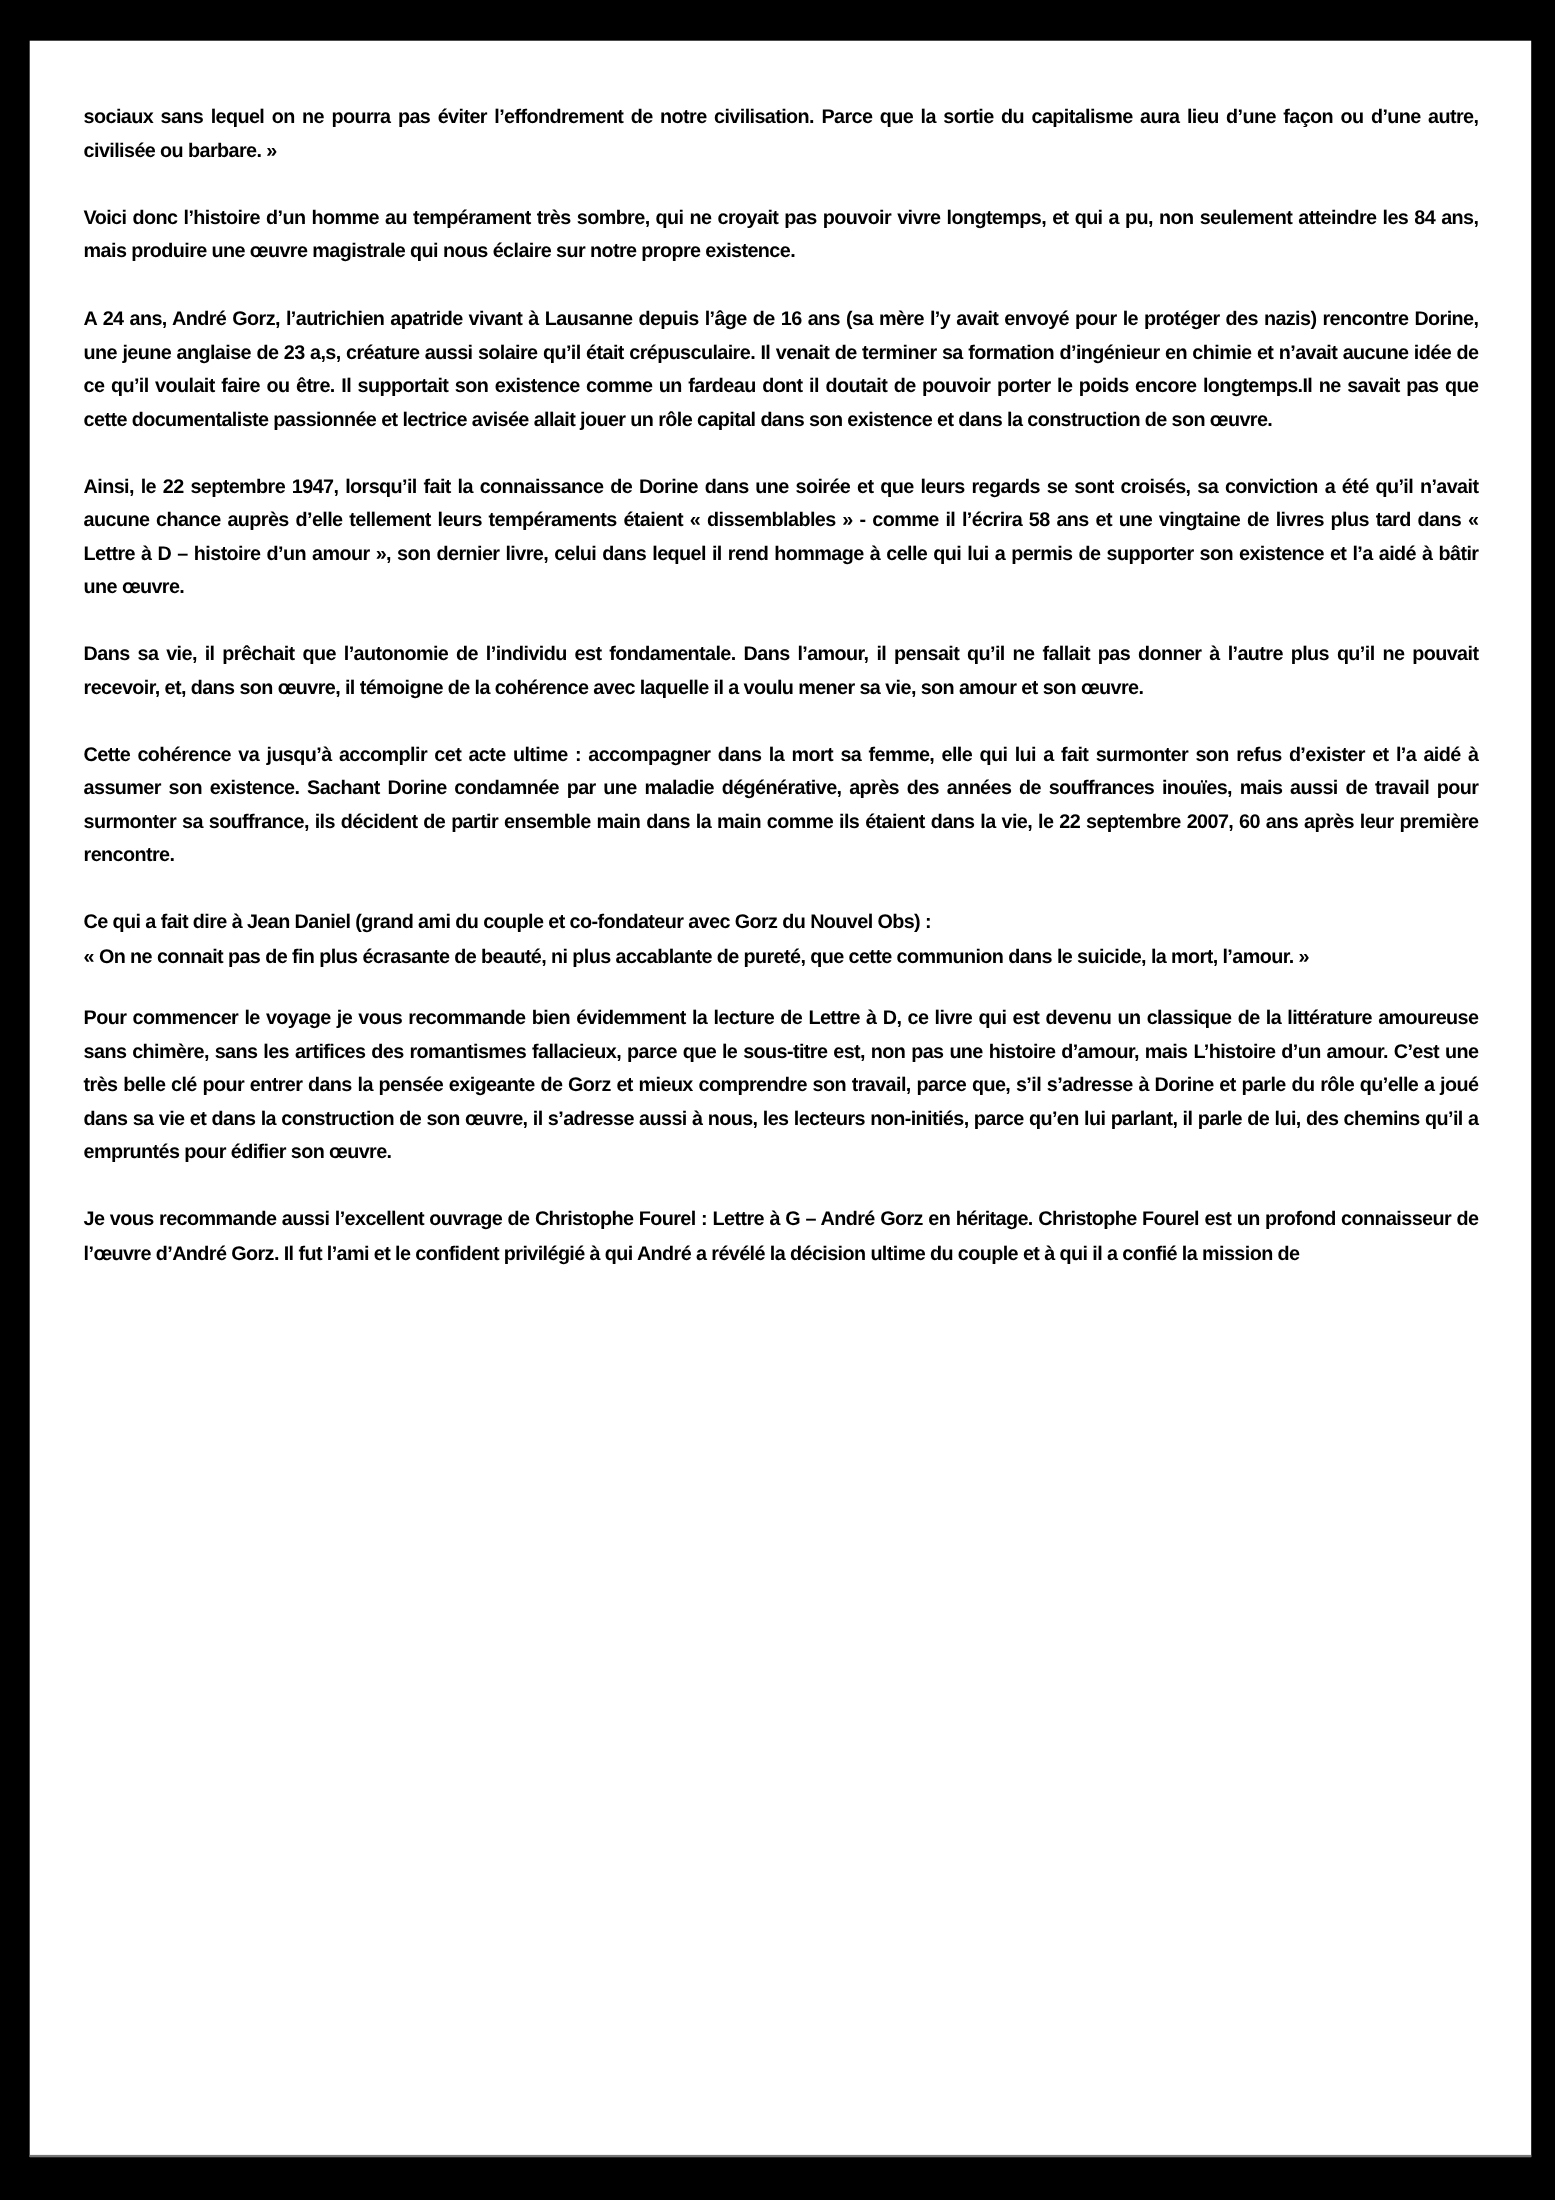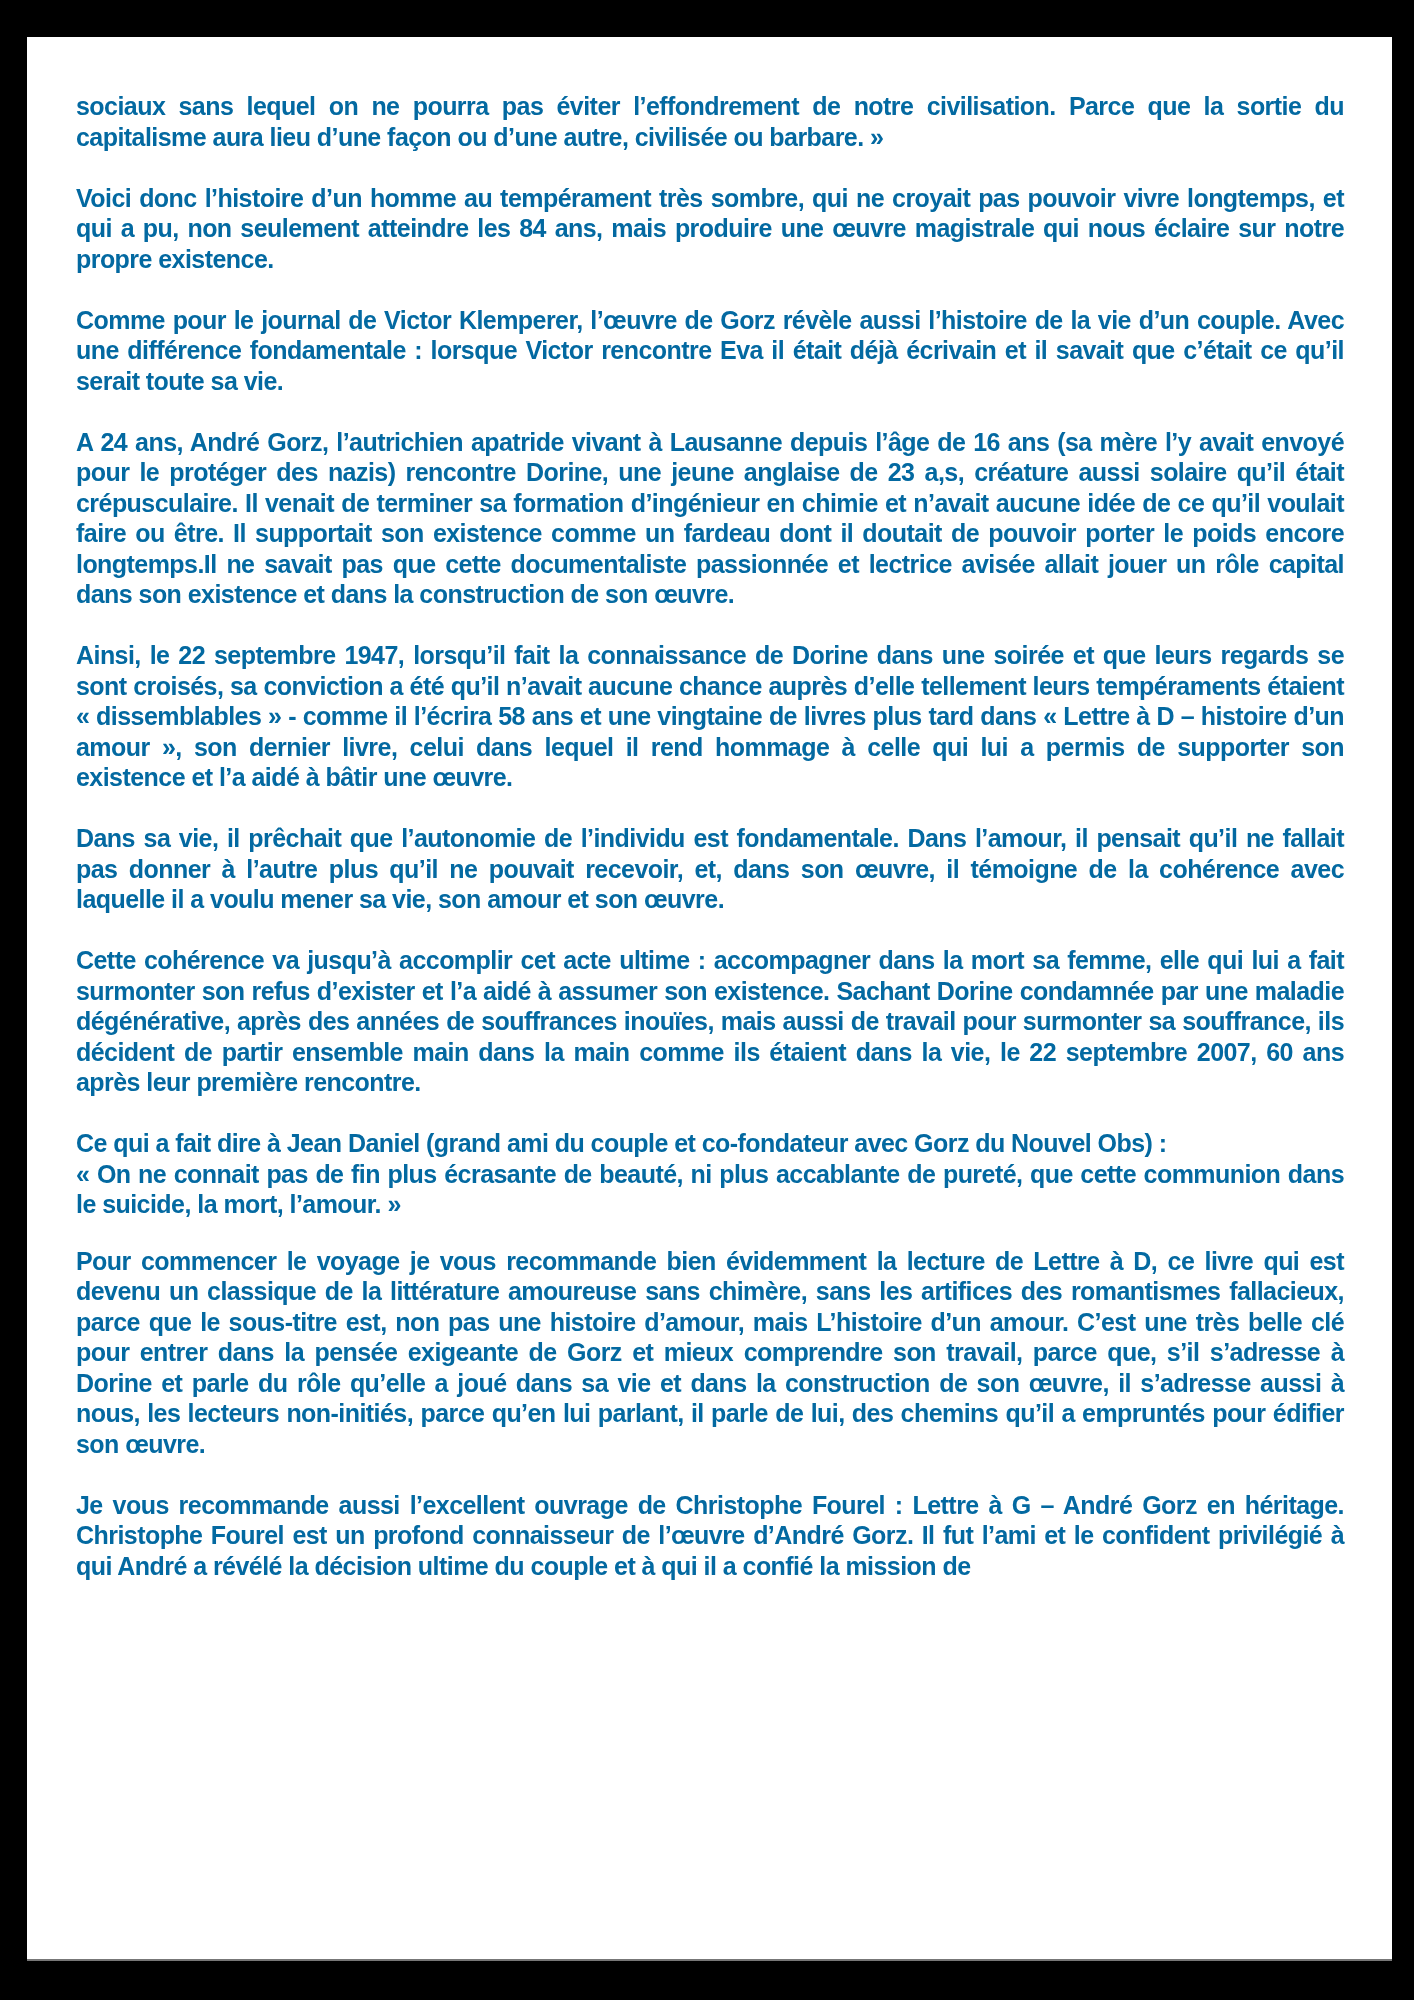--- a/index.html
+++ b/index.html
@@ -23,43 +23,42 @@
   .content {
     position: absolute;
     left: 49px;
     top: 54px;
     width: 1268px;
   }
   .para {
     margin: 0 0 30.5px 0;
     font-family: "Liberation Sans", sans-serif;
     font-weight: bold;
-    font-size: 25px;
+    font-size: 18px;
     line-height: 30.5px;
-    color: #0369a1;
+    color: #000000;
     text-align: justify;
     letter-spacing: -0.55px;
     word-spacing: 0px;
     transform-origin: left top;
   }
   .line {
     display: block;
   }
   .para.quote-block {
     margin-bottom: 26px;
   }
 </style>
 </head>
 <body>
 
 <div class="page">
   <div class="content">
     <p class="para">sociaux sans lequel on ne pourra pas éviter l’effondrement de notre civilisation. Parce que la sortie du capitalisme aura lieu d’une façon ou d’une autre, civilisée ou barbare. »</p>
     <p class="para">Voici donc l’histoire d’un homme au tempérament très sombre, qui ne croyait pas pouvoir vivre longtemps, et qui a pu, non seulement atteindre les 84 ans, mais produire une œuvre magistrale qui nous éclaire sur notre propre existence.</p>
-    <p class="para">Comme pour le journal de Victor Klemperer, l’œuvre de Gorz révèle aussi l’histoire de la vie d’un couple. Avec une différence fondamentale : lorsque Victor rencontre Eva il était déjà écrivain et il savait que c’était ce qu’il serait toute sa vie.</p>
     <p class="para">A 24 ans, André Gorz, l’autrichien apatride vivant à Lausanne depuis l’âge de 16 ans (sa mère l’y avait envoyé pour le protéger des nazis) rencontre Dorine, une jeune anglaise de 23 a,s, créature aussi solaire qu’il était crépusculaire. Il venait de terminer sa formation d’ingénieur en chimie et n’avait aucune idée de ce qu’il voulait faire ou être. Il supportait son existence comme un fardeau dont il doutait de pouvoir porter le poids encore longtemps.Il ne savait pas que cette documentaliste passionnée et lectrice avisée allait jouer un rôle capital dans son existence et dans la construction de son œuvre.</p>
     <p class="para">Ainsi, le 22 septembre 1947, lorsqu’il fait la connaissance de Dorine dans une soirée et que leurs regards se sont croisés, sa conviction a été qu’il n’avait aucune chance auprès d’elle tellement leurs tempéraments étaient « dissemblables » - comme il l’écrira 58 ans et une vingtaine de livres plus tard dans « Lettre à D – histoire d’un amour », son dernier livre, celui dans lequel il rend hommage à celle qui lui a permis de supporter son existence et l’a aidé à bâtir une œuvre.</p>
     <p class="para">Dans sa vie, il prêchait que l’autonomie de l’individu est fondamentale. Dans l’amour, il pensait qu’il ne fallait pas donner à l’autre plus qu’il ne pouvait recevoir, et, dans son œuvre, il témoigne de la cohérence avec laquelle il a voulu mener sa vie, son amour et son œuvre.</p>
     <p class="para">Cette cohérence va jusqu’à accomplir cet acte ultime : accompagner dans la mort sa femme, elle qui lui a fait surmonter son refus d’exister et l’a aidé à assumer son existence. Sachant Dorine condamnée par une maladie dégénérative, après des années de souffrances inouïes, mais aussi de travail pour surmonter sa souffrance, ils décident de partir ensemble main dans la main comme ils étaient dans la vie, le 22 septembre 2007, 60 ans après leur première rencontre.</p>
     <p class="para quote-block">
       <span class="line">Ce qui a fait dire à Jean Daniel (grand ami du couple et co-fondateur avec Gorz du Nouvel Obs) :</span>
       <span class="line">« On ne connait pas de fin plus écrasante de beauté, ni plus accablante de pureté, que cette communion dans le suicide, la mort, l’amour. »</span>
     </p>
     <p class="para">Pour commencer le voyage je vous recommande bien évidemment la lecture de Lettre à D, ce livre qui est devenu un classique de la littérature amoureuse sans chimère, sans les artifices des romantismes fallacieux, parce que le sous-titre est, non pas une histoire d’amour, mais L’histoire d’un amour. C’est une très belle clé pour entrer dans la pensée exigeante de Gorz et mieux comprendre son travail, parce que, s’il s’adresse à Dorine et parle du rôle qu’elle a joué dans sa vie et dans la construction de son œuvre, il s’adresse aussi à nous, les lecteurs non-initiés, parce qu’en lui parlant, il parle de lui, des chemins qu’il a empruntés pour édifier son œuvre.</p>
     <p class="para">Je vous recommande aussi l’excellent ouvrage de Christophe Fourel : Lettre à G – André Gorz en héritage. Christophe Fourel est un profond connaisseur de l’œuvre d’André Gorz. Il fut l’ami et le confident privilégié à qui André a révélé la décision ultime du couple et à qui il a confié la mission de</p>

